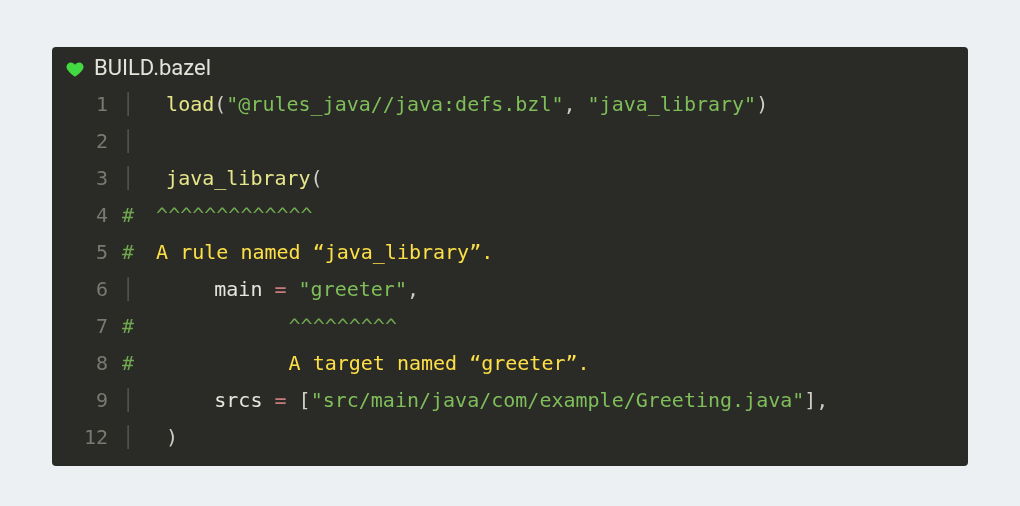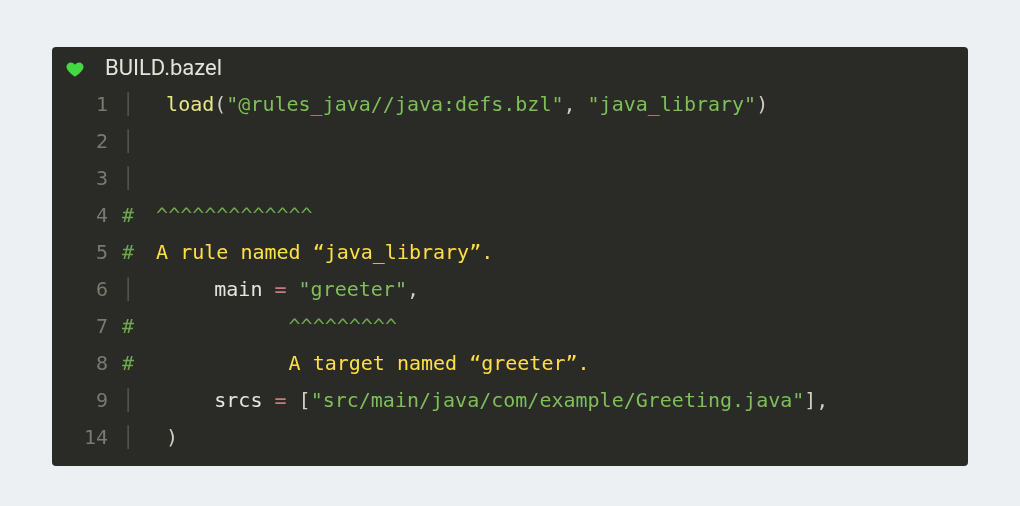--- a/index.html
+++ b/index.html
@@ -14,21 +14,21 @@
     position: absolute;
     left: 52px;
     top: 47px;
     width: 916px;
     background: #2a2a26;
     border-radius: 4px;
   }
   .titlebar {
     display: flex;
     align-items: center;
-    gap: 21px;
+    gap: 10px;
     padding: 8px 14px 4px 14px;
     font-family: -apple-system, BlinkMacSystemFont, "Segoe UI", Roboto, sans-serif;
     font-size: 22px;
     color: #e3e3dc;
   }
   .heart {
     width: 18px;
     height: 18px;
     display: inline-block;
   }
@@ -80,22 +80,22 @@
     <span class="heart">
       <svg viewBox="0 0 24 24" width="18" height="18">
         <path d="M12 21s-8.5-5.4-11-11C-0.5 5.2 3 2 6.5 2 9 2 11 3.8 12 5c1-1.2 3-3 5.5-3C21 2 24.5 5.2 23 10c-2.5 5.6-11 11-11 11z" fill="#42d942"></path>
       </svg>
     </span>
     <span>BUILD.bazel</span>
   </div>
   <div class="codearea" id="codearea">
       <div class="row"><span class="ln">1</span><span class="gutter-pipe">│ </span><span class="code"><span class="fn">load</span><span class="p">(</span><span class="s">"@rules_java//java:defs.bzl"</span><span class="p">, </span><span class="s">"java_library"</span><span class="p">)</span></span></div>
       <div class="row"><span class="ln">2</span><span class="gutter-pipe">│ </span><span class="code"></span></div>
-      <div class="row"><span class="ln">3</span><span class="gutter-pipe">│ </span></div>
+      <div class="row"><span class="ln">3</span><span class="gutter-pipe">│ </span><span class="code"><span class="fn">java_library</span><span class="p">(</span></span></div>
       <div class="row"><span class="ln">4</span><span class="gutter-hash"># </span><span class="code"><span class="car">^^^^^^^^^^^^^</span></span></div>
       <div class="row"><span class="ln">5</span><span class="gutter-hash"># </span><span class="code"><span class="cm">A rule named “java_library”.</span></span></div>
       <div class="row"><span class="ln">6</span><span class="gutter-pipe">│ </span><span class="code"><span class="p">    </span><span class="id">main</span><span class="p"> </span><span class="op">=</span><span class="p"> </span><span class="s">"greeter"</span><span class="p">,</span></span></div>
       <div class="row"><span class="ln">7</span><span class="gutter-hash"># </span><span class="code"><span class="cm">           </span><span class="car">^^^^^^^^^</span></span></div>
       <div class="row"><span class="ln">8</span><span class="gutter-hash"># </span><span class="code"><span class="cm">           A target named “greeter”.</span></span></div>
       <div class="row"><span class="ln">9</span><span class="gutter-pipe">│ </span><span class="code"><span class="p">    </span><span class="id">srcs</span><span class="p"> </span><span class="op">=</span><span class="p"> </span><span class="p">[</span><span class="s">"src/main/java/com/example/Greeting.java"</span><span class="p">]</span><span class="p">,</span></span></div>
-      <div class="row"><span class="ln">14</span><span class="gutter-pipe">│ </span><span class="code"><span class="p">)</span></span></div>
+      <div class="row"><span class="ln">12</span><span class="gutter-pipe">│ </span><span class="code"><span class="p">)</span></span></div>
     </div>
 </div>
 
 </body></html>

